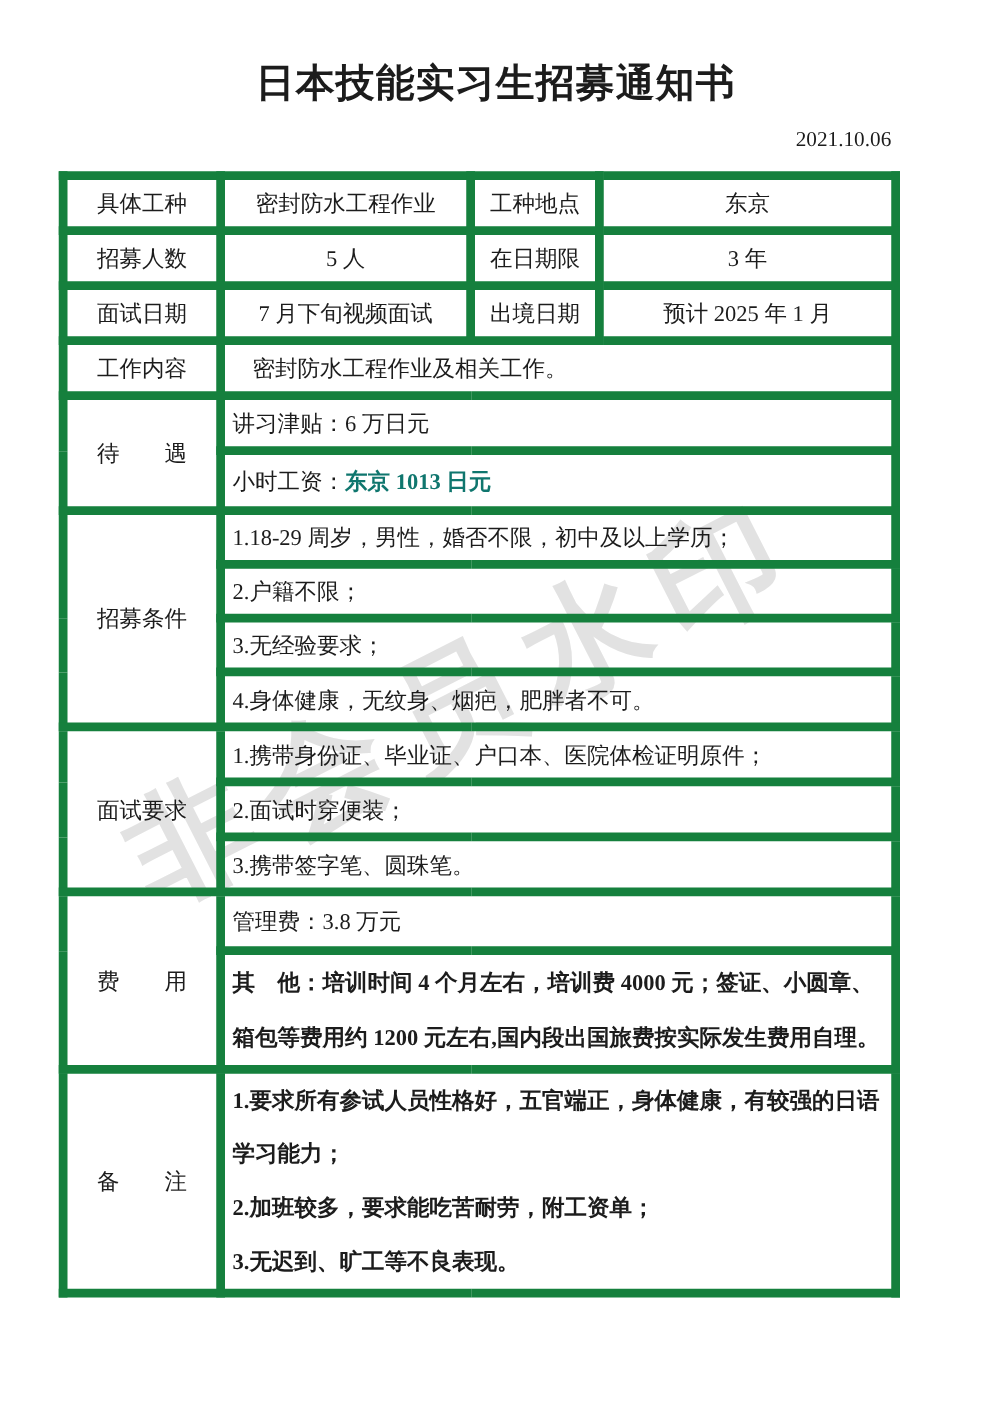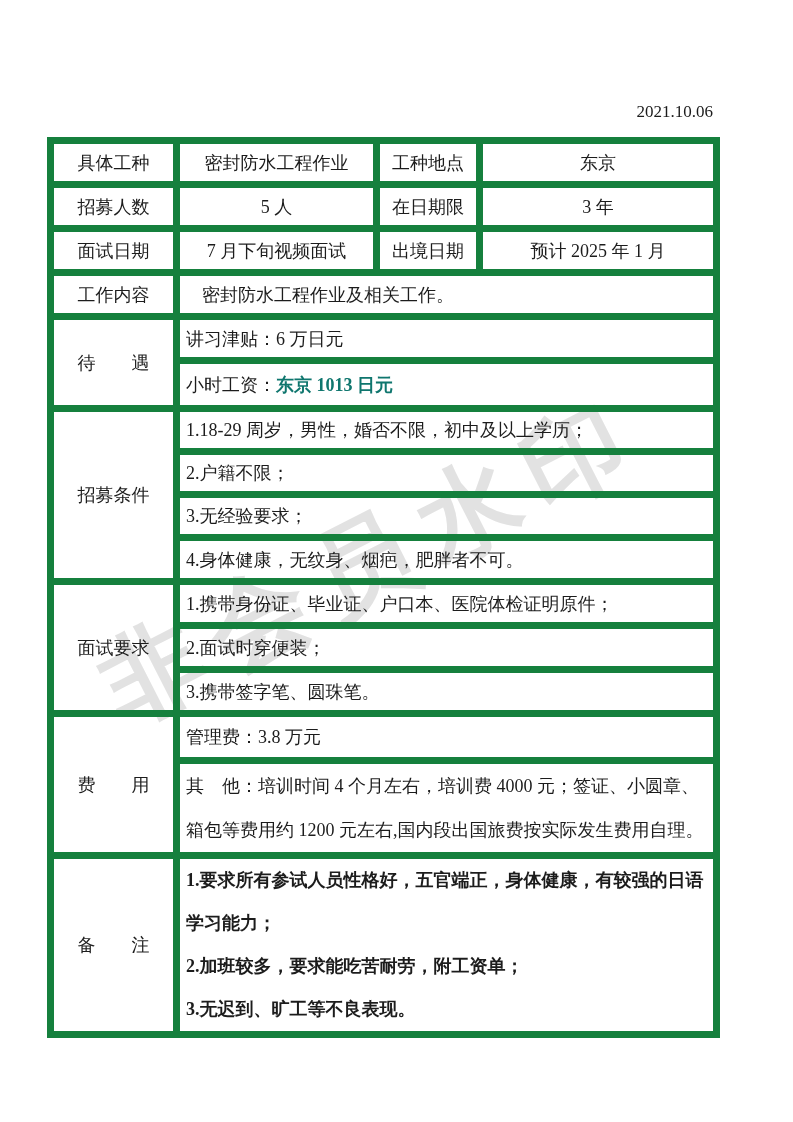--- a/index.html
+++ b/index.html
@@ -57,32 +57,33 @@
   }
   .lbl{text-align:center;vertical-align:middle;}
   .val{text-align:center;vertical-align:middle;}
   .txt{text-align:left;vertical-align:middle;padding:0 6px !important;}
   .indent{padding-left:22px !important;margin-left:13px;}
   .red{color:#0f766e;font-weight:bold;}
   tr.r43{height:43px;}
   tr.r44{height:44px;}
   tr.r47{height:47px;}
   tr.r48{height:48px;}
-  tr.r88{height:88px;}
+  tr.r88{height:88px;font-weight:bold;}
   tr.r173{height:173px;}
   .multi{line-height:44px;}
   .notes-cell p{margin:0;line-height:43px;font-weight:bold;}
 </style>
 </head>
 <body>
 
 <div class="page">
 
   <div class="watermark">非会员水印</div>
 
+  <h1 class="title">日本技能实习生招募通知书</h1>
 
   <div class="date">2021.10.06</div>
 
   <table class="doc">
     <colgroup>
       <col style="width:126px">
       <col style="width:200px">
       <col style="width:103px">
       <col style="width:237px">
     </colgroup>

